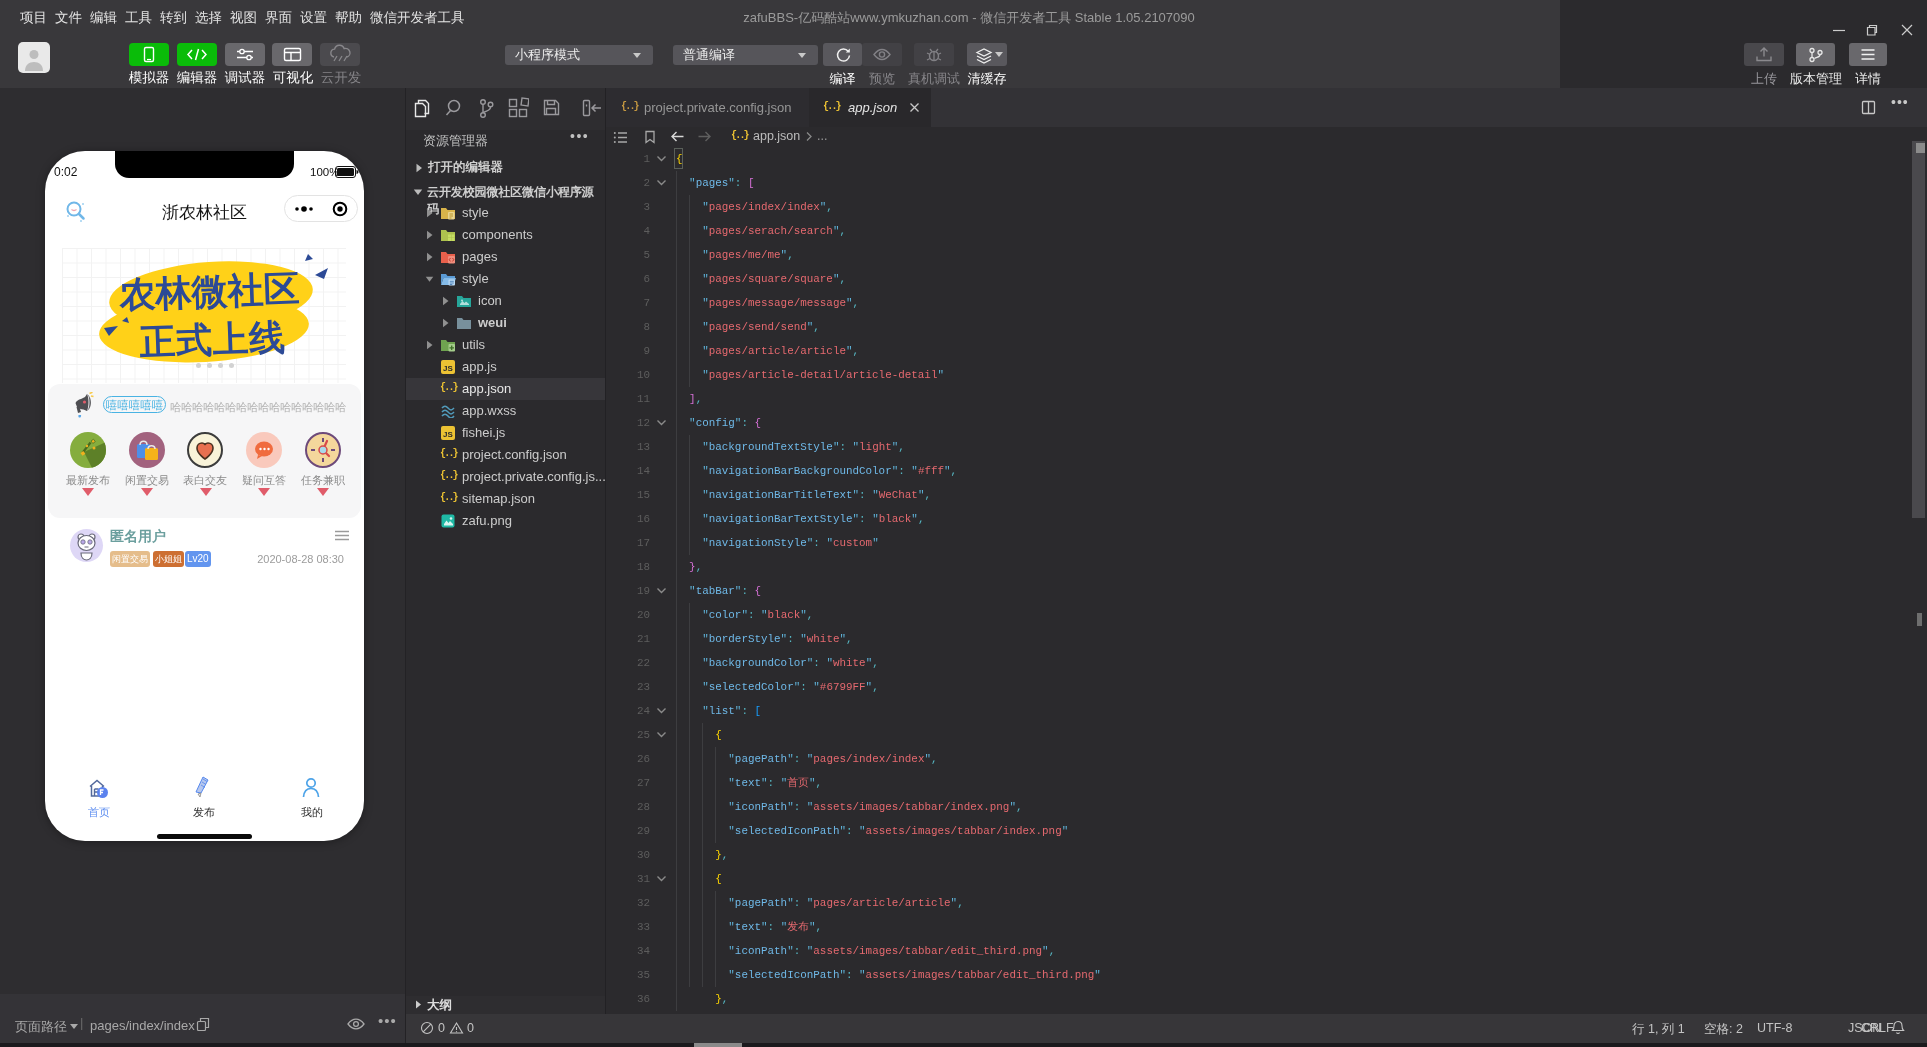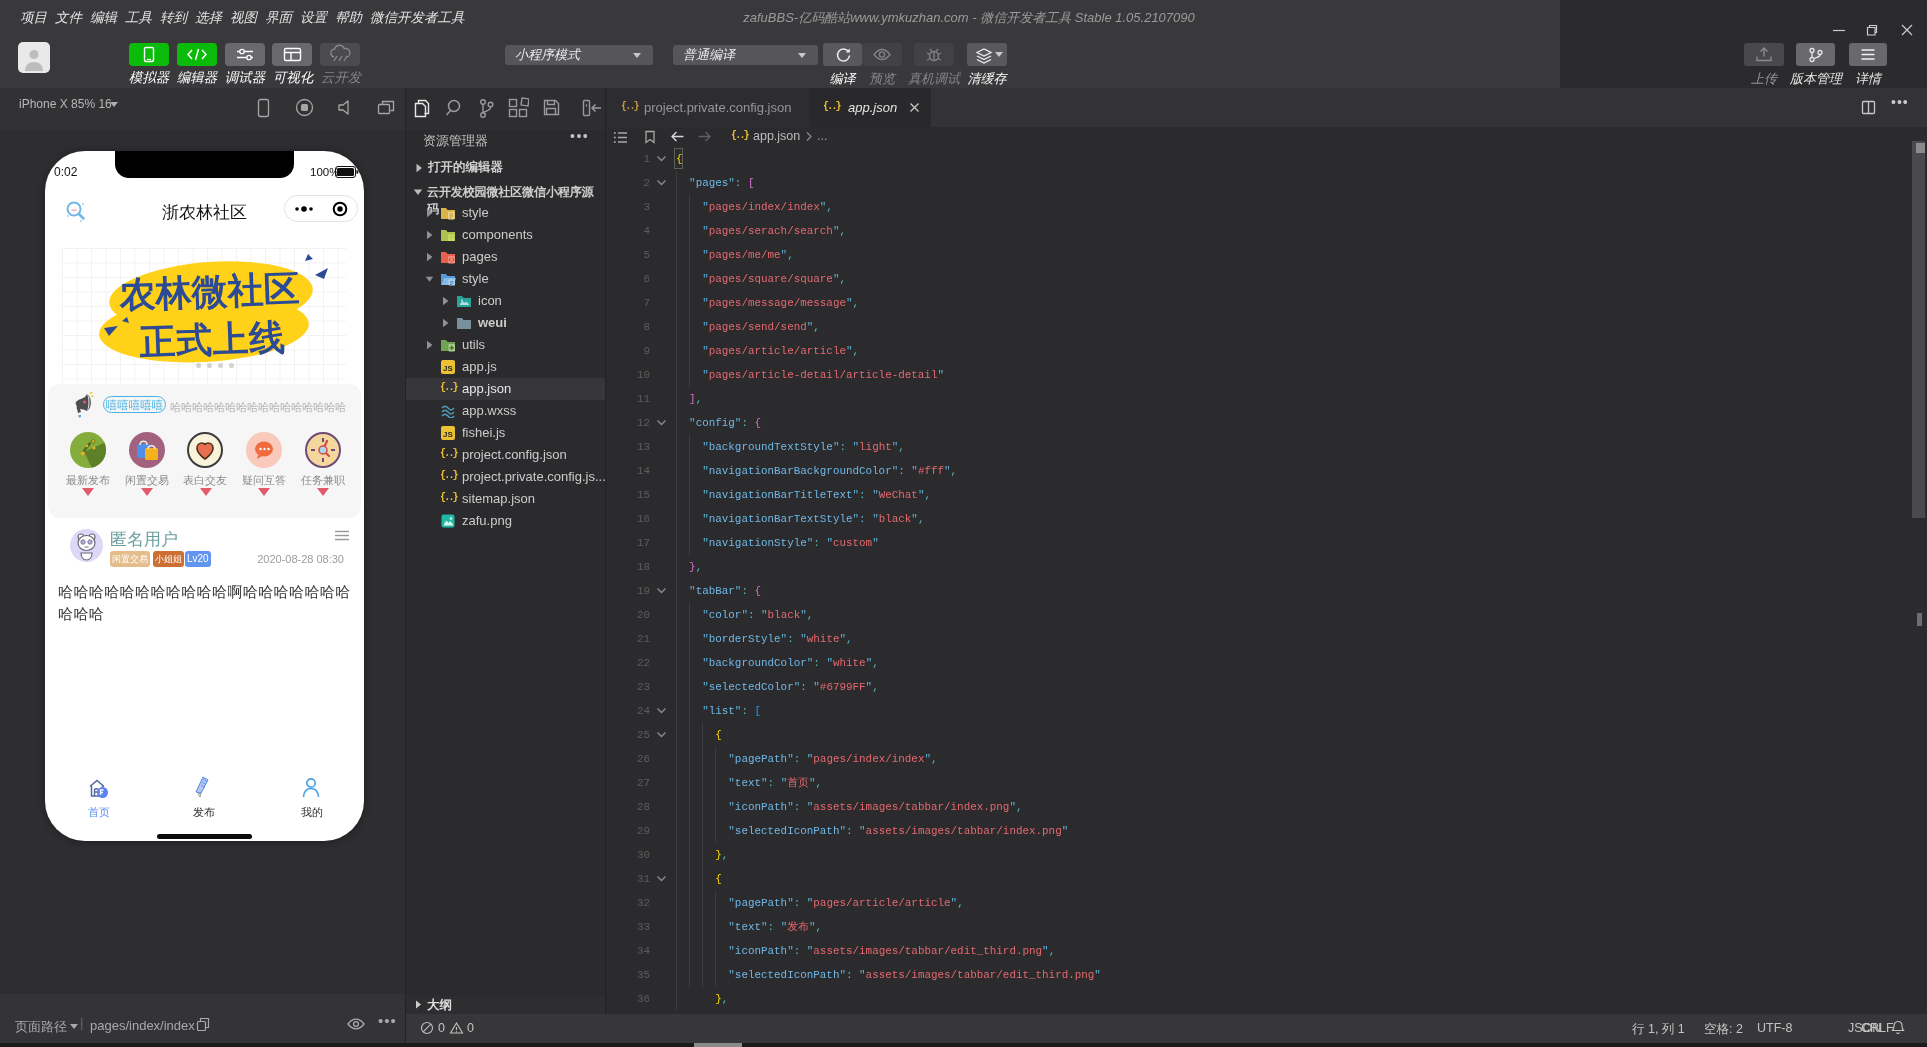--- a/index.html
+++ b/index.html
@@ -1,20 +1,20 @@
 <!DOCTYPE html>
 <html><head>
 <meta charset="utf-8">
 <style>
 * { margin:0; padding:0; box-sizing:border-box; }
 html,body { width:1927px; height:1047px; overflow:hidden; background:#2b2a2d; font-family:"Liberation Sans",sans-serif; }
 .abs { position:absolute; }
 #root { position:absolute; left:0; top:0; width:1927px; height:1047px; }
 
-#chrome { position:absolute; left:0; top:0; width:1560px; height:88px; background:#39383b;font-style:italic; }
+#chrome { position:absolute; left:0; top:0; width:1560px; height:88px; background:#39383b; }
 #menus { position:absolute; left:20px; top:9px; font-size:13.5px; color:#e3e3e3; letter-spacing:0; }
 #menus span { margin-right:8px; }
 #wintitle { position:absolute; top:9px; left:704px; width:530px; text-align:center; font-size:13px; color:#9b9b9b; }
 .winbtn { position:absolute; top:22px; color:#cccccc; }
 
 #avatar { position:absolute; left:18px; top:42px; width:32px; height:31px; background:#e9e9e9; border-radius:5px; }
 .bigbtn { position:absolute; top:43px; width:40px; height:23px; border-radius:4px; }
 .biglabel { position:absolute; top:69px; width:60px; text-align:center; font-size:13.5px; color:#fdfdfd; }
 .drop { position:absolute; top:45px; height:20px; background:#56555a; border-radius:3px; color:#ececec; font-size:13px; line-height:20px; padding-left:10px; }
 .droparrow { position:absolute; width:0; height:0; border-left:4px solid transparent; border-right:4px solid transparent; border-top:5px solid #c9c9c9; }
@@ -131,38 +131,20 @@
           <path d="M16 9.5v5M24 11.5c0 3-3 2.5-5.5 4" stroke="#e8e8e8" stroke-width="1.3" fill="none"></path>
         </svg></div>
     <div class="cbtn" style="left:1849px;width:38px;background:#69686c;"><svg width="38" height="23" viewBox="0 0 38 23">
           <path d="M12.5 7h13M12.5 11.5h13M12.5 16h13" stroke="#f2f2f2" stroke-width="1.7"></path>
         </svg></div>
     <div class="clabel" style="left:1744px;width:40px;color:#96959a;">上传</div>
     <div class="clabel" style="left:1789px;width:54px;color:#e8e8e8;">版本管理</div>
     <div class="clabel" style="left:1849px;width:38px;color:#e8e8e8;">详情</div>
   </div>
   <div id="sim">
-    <div id="simbar">
-      <div class="abs" style="left:19px;top:9px;font-size:12px;">iPhone X 85% 16</div>
-      <div class="droparrow" style="left:110px;top:14px;border-top-color:#b0b0b0;position:absolute;"></div>
-      <svg class="abs" style="left:255px;top:10px;" width="17" height="20" viewBox="0 0 17 20">
-          <rect x="3.5" y="1.5" width="10" height="17" rx="2" fill="none" stroke="#a6a6a6" stroke-width="1.3"></rect>
-        </svg>
-      <svg class="abs" style="left:295px;top:10px;" width="19" height="19" viewBox="0 0 19 19">
-          <circle cx="9.5" cy="9.5" r="8" fill="none" stroke="#a6a6a6" stroke-width="1.3"></circle>
-          <rect x="6" y="6" width="7" height="7" rx="1.5" fill="#a6a6a6"></rect>
-        </svg>
-      <svg class="abs" style="left:336px;top:10px;" width="19" height="19" viewBox="0 0 19 19">
-          <path d="M3 7v5h4l5 4V3L7 7z" fill="none" stroke="#a6a6a6" stroke-width="1.3" stroke-linejoin="round"></path>
-        </svg>
-      <svg class="abs" style="left:376px;top:10px;" width="20" height="19" viewBox="0 0 20 19">
-          <rect x="2.5" y="6.5" width="11" height="9" rx="1" fill="none" stroke="#a6a6a6" stroke-width="1.3"></rect>
-          <path d="M6.5 6.5v-3h11v9h-3" fill="none" stroke="#a6a6a6" stroke-width="1.3"></path>
-        </svg>
-    </div>
     <div id="simbody">
       <div id="phone">
         <div class="abs" style="left:70px;top:0;width:179px;height:27px;background:#000;border-radius:0 0 14px 14px;"></div>
         <div class="abs" style="left:9px;top:14px;font-size:12px;color:#111;">0:02</div>
         <div class="abs" style="left:265px;top:15px;font-size:11.5px;color:#111;">100%</div>
         <svg class="abs" style="left:290px;top:15px;" width="24" height="12" viewBox="0 0 24 12">
             <rect x="0.5" y="0.5" width="20" height="11" rx="2.5" fill="none" stroke="#111" stroke-width="1"></rect>
             <rect x="2" y="2" width="17" height="8" rx="1.5" fill="#111"></rect>
             <path d="M21.5 4v4c1.2-0.3 2-1 2-2s-0.8-1.7-2-2z" fill="#111"></path>
           </svg>
@@ -255,29 +237,28 @@
         <div class="abs" style="left:25px;top:378px;width:33px;height:33px;border-radius:17px;background:#ded7f6;"></div>
         <div class="abs" style="left:28px;top:378px;"><svg width="27" height="33" viewBox="0 0 27 33">
               <circle cx="8" cy="8" r="3" fill="#fff" stroke="#6a6a7a" stroke-width="1.2"></circle>
               <circle cx="19" cy="8" r="3" fill="#fff" stroke="#6a6a7a" stroke-width="1.2"></circle>
               <ellipse cx="13.5" cy="14" rx="8.5" ry="7.5" fill="#fff" stroke="#6a6a7a" stroke-width="1.2"></ellipse>
               <circle cx="10" cy="13" r="2.2" fill="#b9a8e8" stroke="#6a6a7a" stroke-width="0.8"></circle>
               <circle cx="17" cy="13" r="2.2" fill="#b9a8e8" stroke="#6a6a7a" stroke-width="0.8"></circle>
               <path d="M11.5 18h4" stroke="#6a6a7a" stroke-width="1"></path>
               <path d="M8 24c0 5 3 7 5.5 7s5.5-2 5.5-7z" fill="#fff" stroke="#6a6a7a" stroke-width="1.2"></path>
             </svg></div>
-        <div class="abs" style="left:65px;top:377px;font-size:17px;font-weight:normal;color:#6b9f9e;">匿名用户</div>
+        <div class="abs" style="left:65px;top:377px;font-size:14px;font-weight:bold;color:#6b9f9e;">匿名用户</div>
         <div class="abs" style="left:290px;top:377px;color:#9a9a9a;"><svg width="14" height="12" viewBox="0 0 14 12">
               <path d="M0 1.5h14M0 5.5h14M0 9.5h14" stroke="#9a9a9a" stroke-width="1.6"></path>
             </svg></div>
         <div class="abs" style="left:65px;top:400px;height:16px;background:#e5bd8b;border-radius:3px;color:#fff;font-size:9px;line-height:16px;padding:0 2px;">闲置交易</div>
         <div class="abs" style="left:108px;top:400px;height:16px;background:#cd6f32;border-radius:3px;color:#fff;font-size:9px;line-height:16px;padding:0 2px;">小姐姐</div>
         <div class="abs" style="left:140px;top:400px;height:16px;background:#6295ef;border-radius:3px;color:#fff;font-size:10px;line-height:16px;padding:0 2px;">Lv20</div>
         <div class="abs" style="right:20px;top:402px;font-size:11px;color:#9c9c9c;white-space:nowrap;">2020-08-28 08:30</div>
-        <div class="abs" style="left:13px;top:430px;width:298px;font-size:15px;color:#3a3a3a;letter-spacing:0.4px;line-height:22px;">哈哈哈哈哈哈哈哈哈哈哈啊哈哈哈哈哈哈哈哈哈哈</div>
 
         <svg class="abs" style="left:43px;top:628px;" width="21" height="20" viewBox="0 0 21 20">
             <path d="M2 7.5L9 1.5l7 6" stroke="#53699c" stroke-width="1.5" fill="none"></path>
             <path d="M3.5 7v10h11V7" fill="none" stroke="#53699c" stroke-width="1.5"></path>
             <path d="M6.5 10h4M6.5 10v7M10 13H6.5" stroke="#53699c" stroke-width="1.4" fill="none"></path>
             <circle cx="14.5" cy="13.5" r="5.5" fill="#5b82ee"></circle>
             <path d="M12.5 16v-5h3M12.5 13.5h2.5" stroke="#fff" stroke-width="1.3" fill="none"></path>
           </svg>
         <div class="abs" style="left:27px;top:654px;width:54px;text-align:center;font-size:11px;color:#5b8cf0;">首页</div>
         <svg class="abs" style="left:150px;top:624px;" width="18" height="24" viewBox="0 0 18 24">

